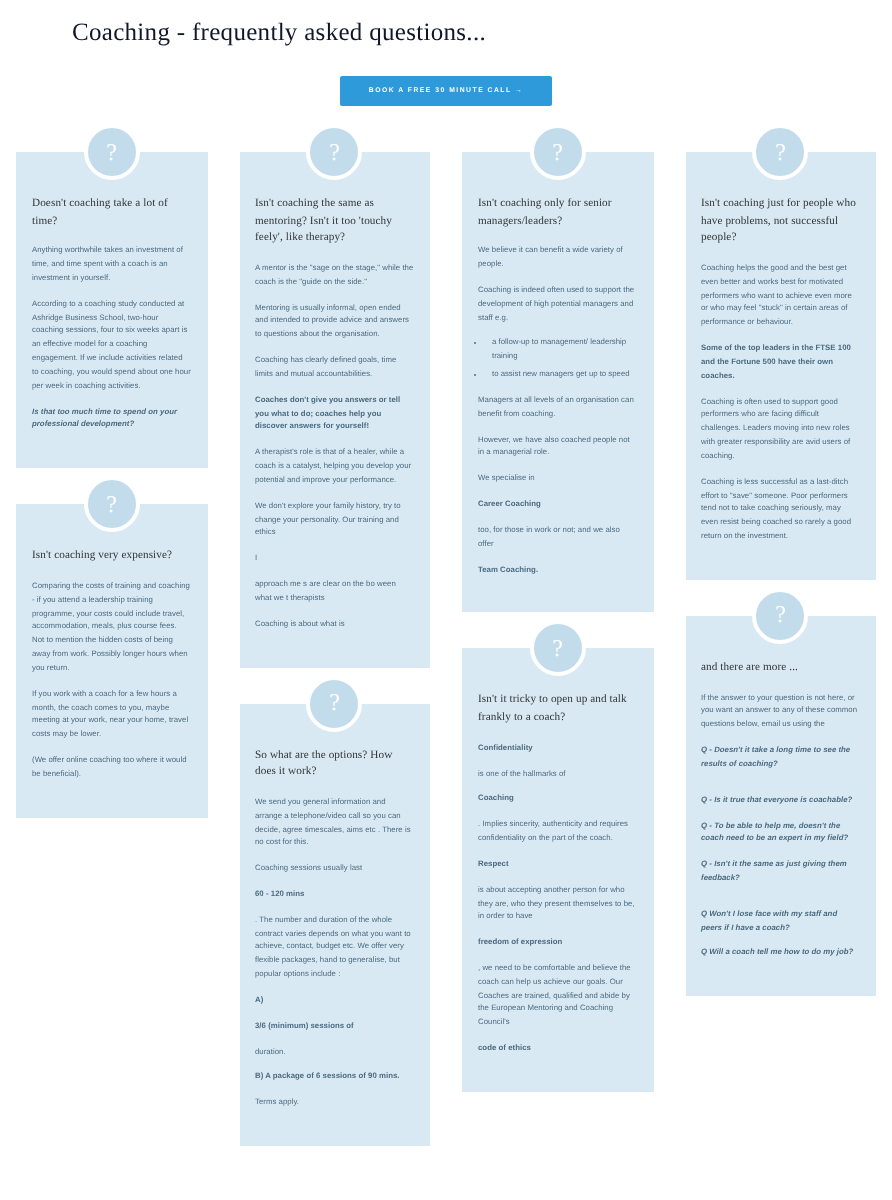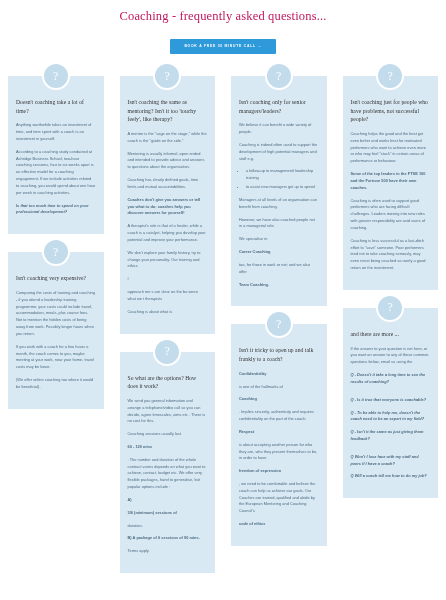--- a/index.html
+++ b/index.html
@@ -6,27 +6,27 @@
   html, body {
     width: 446px; height: 600px;
     background: #ffffff;
     font-family: "Liberation Sans", sans-serif;
     overflow: hidden;
   }
   .page { position: relative; width: 446px; height: 600px; background:#fff; }
 
   
   .page-title {
-    text-align: center;
     font-family: "Liberation Serif", serif;
     font-size: 12.5px;
     font-weight: 400;
-    color: #be185d;
+    color: #0f172a;
     letter-spacing: .15px;
     padding-top: 9px;
+    padding-left: 36px;
   }
   .cta-wrap { text-align: center; margin-top: 9px; }
   .cta-button {
     display: inline-block;
     background: #2f9ada;
     color: #ffffff;
     border: none;
     border-radius: 1px;
     font-size: 3.4px;
     letter-spacing: .75px;

